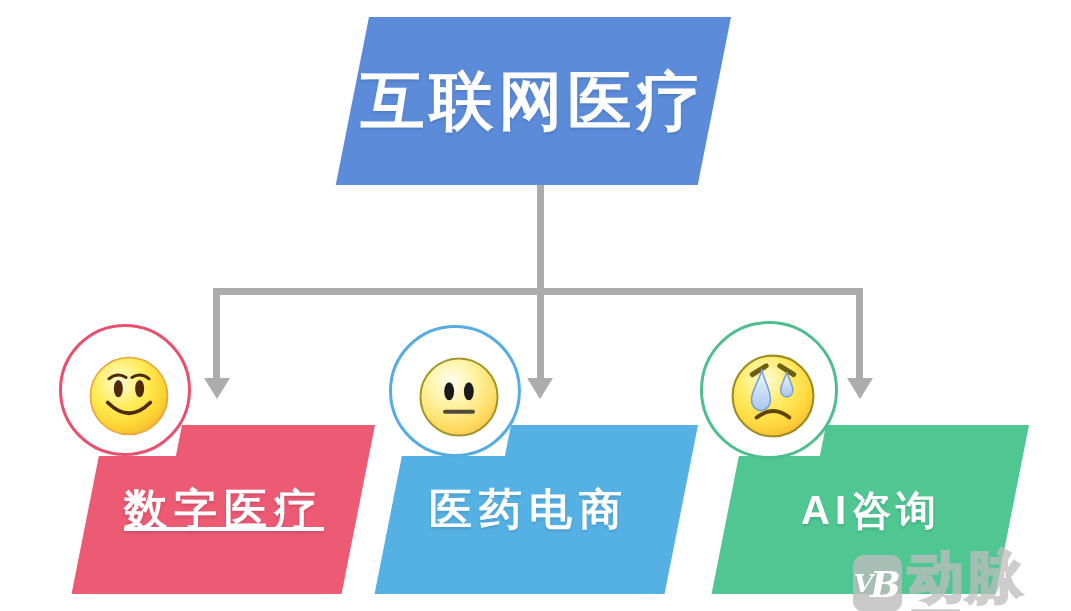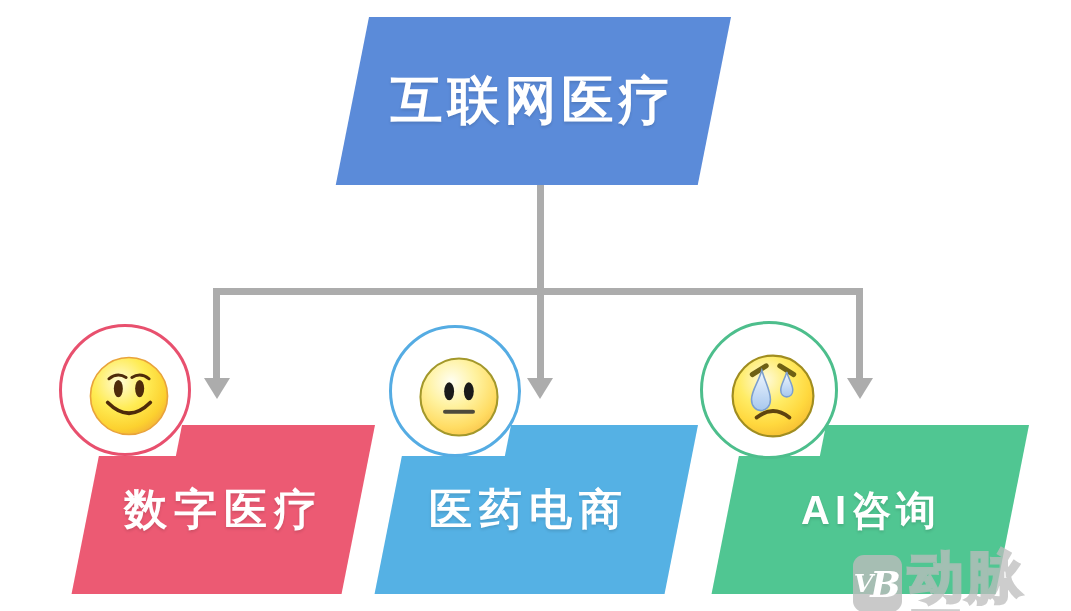--- a/index.html
+++ b/index.html
@@ -10,41 +10,41 @@
   
   .para{
     position:absolute;transform:skewX(-11.2deg);transform-origin:top left;
   }
   #top-para{left:369px;top:17px;width:362px;height:168px;z-index:2;}
   .label-layer{
     position:absolute;display:flex;flex-direction:column;justify-content:center;
     align-items:center;color:#ffffff;font-weight:bold;z-index:3;
     text-shadow:0 2px 3px rgba(0,0,0,0.12);pointer-events:none;
   }
-  #top-label{left:352px;top:17px;width:362px;height:168px;font-size:52px;letter-spacing:5px;}
+  #top-label{left:352px;top:17px;width:362px;height:168px;font-size:64px;letter-spacing:5px;}
   
   .seg{position:absolute;z-index:1;}
   #seg-v-top{left:537px;top:184px;width:7px;height:111px;}
   #seg-h{left:213px;top:288px;width:650px;height:7px;}
   #seg-v-left{left:213px;top:288px;width:7px;height:91px;}
   #seg-v-mid{left:537px;top:288px;width:7px;height:91px;}
   #seg-v-right{left:856px;top:288px;width:7px;height:91px;}
   .arrow-down{
     position:absolute;width:0;height:0;z-index:1;top:378px;
     border-left:13px solid transparent;border-right:13px solid transparent;
     border-top:21px solid #ACACAC;
   }
   #arrow-left{left:204px;} #arrow-mid{left:527px;} #arrow-right{left:847px;}
   
   .card-para{top:425px;height:169px;z-index:2;}
   #card1-para{left:105px;width:270px;}
   #card2-para{left:408px;width:290px;}
   #card3-para{left:745px;width:284px;}
   .card-label{top:425px;height:169px;font-size:43px;letter-spacing:7px;}
-  #card1-label{left:89px;width:270px;}
+  #card1-label{left:89px;width:270px;text-decoration:underline;}
   #card2-label{left:384px;width:290px;}
   #card3-label{left:729px;width:284px;font-size:40px;letter-spacing:5px;line-height:1.45;}
   
   .notch{
     position:absolute;top:425px;height:31px;background:#ffffff;z-index:4;
     transform:skewX(-11.2deg);transform-origin:top left;
   }
   #notch1{left:103px;width:79px;}
   #notch2{left:406px;width:105px;}
   #notch3{left:743px;width:83px;}

